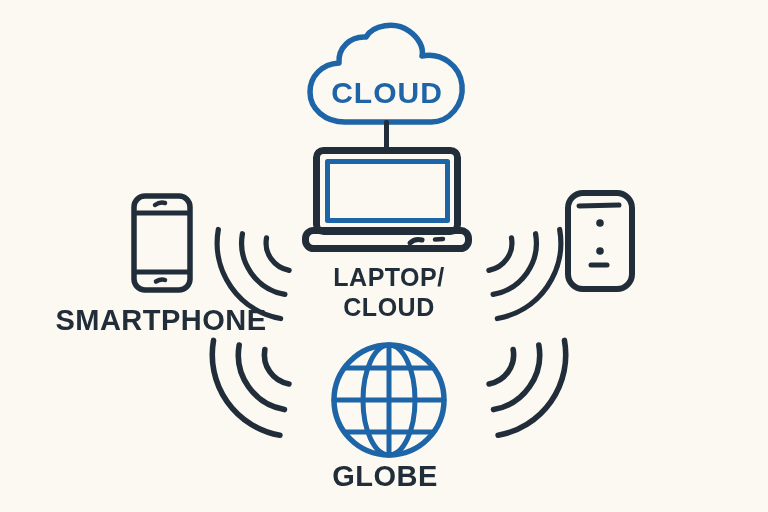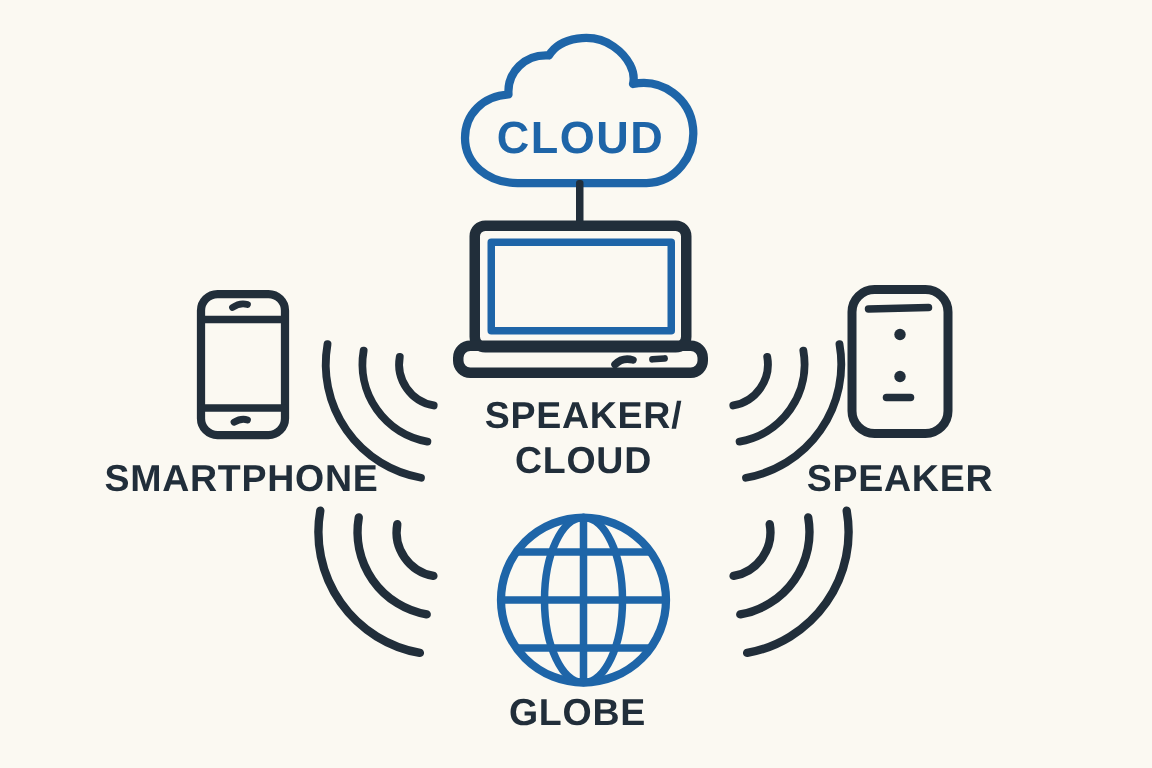--- a/index.html
+++ b/index.html
@@ -13,21 +13,21 @@
     position:relative;width:768px;height:512px;background:var(--bg);
     overflow:hidden;
   }
   .abs{position:absolute;}
   svg{display:block;overflow:visible;}
   .stroke-dark{stroke:var(--dark);fill:none;stroke-linecap:round;stroke-linejoin:round;}
   .stroke-blue{stroke:var(--blue);fill:none;stroke-linecap:round;stroke-linejoin:round;}
   .fill-dark{fill:var(--dark);stroke:none;}
   .label{
     position:absolute;transform:translate(-50%,-50%);
-    font-weight:bold;font-size:25px;letter-spacing:.5px;color:var(--dark);
+    font-weight:bold;font-size:29px;letter-spacing:.5px;color:var(--dark);
     white-space:nowrap;
   }
   .label.blue{color:var(--blue);}
   .cloud-label{font-size:30px;letter-spacing:1px;}
   .laptop-label{
     position:absolute;left:389px;top:262px;transform:translateX(-50%);
     font-weight:bold;font-size:25px;letter-spacing:.5px;color:var(--dark);
     text-align:center;line-height:30px;white-space:nowrap;
   }
   .connector{
@@ -57,41 +57,40 @@
   <div class="connector"></div>
 
   <svg class="abs" style="left:299px;top:144px;" width="176" height="110" viewBox="0 0 176 110">
     <rect class="stroke-dark" stroke-width="7" x="17.5" y="6.5" width="141" height="81" rx="7"></rect>
     <rect class="stroke-blue" stroke-width="5" x="28.5" y="17.5" width="120" height="59"></rect>
     <rect class="stroke-dark" stroke-width="7" x="6.5" y="86.5" width="163" height="18" rx="8" fill="#FBF9F2"></rect>
     <path class="stroke-dark" stroke-width="5" d="M111,99 q5,-5 12,-3"></path>
     <path class="stroke-dark" stroke-width="4.5" d="M136,95.5 l8,-0.5"></path>
   </svg>
   <div class="laptop-label">
-    <div>SPEAKER/</div>
+    <div>LAPTOP/</div>
     <div>CLOUD</div>
   </div>
 
   <svg class="abs" style="left:129px;top:192px;" width="66" height="102" viewBox="0 0 66 102">
     <rect class="stroke-dark" stroke-width="5.5" x="5" y="4" width="56" height="94" rx="11"></rect>
     <path class="stroke-dark" stroke-width="5" d="M6,21 L60,21"></path>
     <path class="stroke-dark" stroke-width="4.5" d="M26,13 q5,-3.5 10,-2"></path>
     <path class="stroke-dark" stroke-width="5" d="M6,80 L60,80"></path>
     <path class="stroke-dark" stroke-width="4.5" d="M27,89.5 q5,-3 9,-1.5"></path>
   </svg>
   <div class="label" style="left:161px;top:320px;">SMARTPHONE</div>
 
   <svg class="abs" style="left:562px;top:189px;" width="76" height="104" viewBox="0 0 76 104">
     <rect class="stroke-dark" stroke-width="6" x="6" y="4" width="64" height="96" rx="15"></rect>
     <path class="stroke-dark" stroke-width="5" d="M17,17 L57,16"></path>
     <circle class="fill-dark" cx="38" cy="34" r="3.8"></circle>
     <circle class="fill-dark" cx="38" cy="62" r="3.8"></circle>
     <path class="stroke-dark" stroke-width="5" d="M29,76 L45,76"></path>
   </svg>
-  <div class="label" style="left:600px;top:320px;">SPEAKER</div>
 
   <svg class="abs" style="left:329px;top:340px;" width="120" height="120" viewBox="0 0 120 120">
     <circle class="stroke-blue" stroke-width="5.5" cx="60" cy="60" r="55"></circle>
     <line class="stroke-blue" stroke-width="5" x1="60" y1="5" x2="60" y2="115"></line>
     <ellipse class="stroke-blue" stroke-width="5" cx="60" cy="60" rx="26" ry="55"></ellipse>
     <line class="stroke-blue" stroke-width="5" x1="5" y1="60" x2="115" y2="60"></line>
     <line class="stroke-blue" stroke-width="5" x1="16" y1="28" x2="104" y2="28"></line>
     <line class="stroke-blue" stroke-width="5" x1="16" y1="92" x2="104" y2="92"></line>
   </svg>
   <div class="label" style="left:385px;top:476px;text-align:right;">GLOBE</div>

